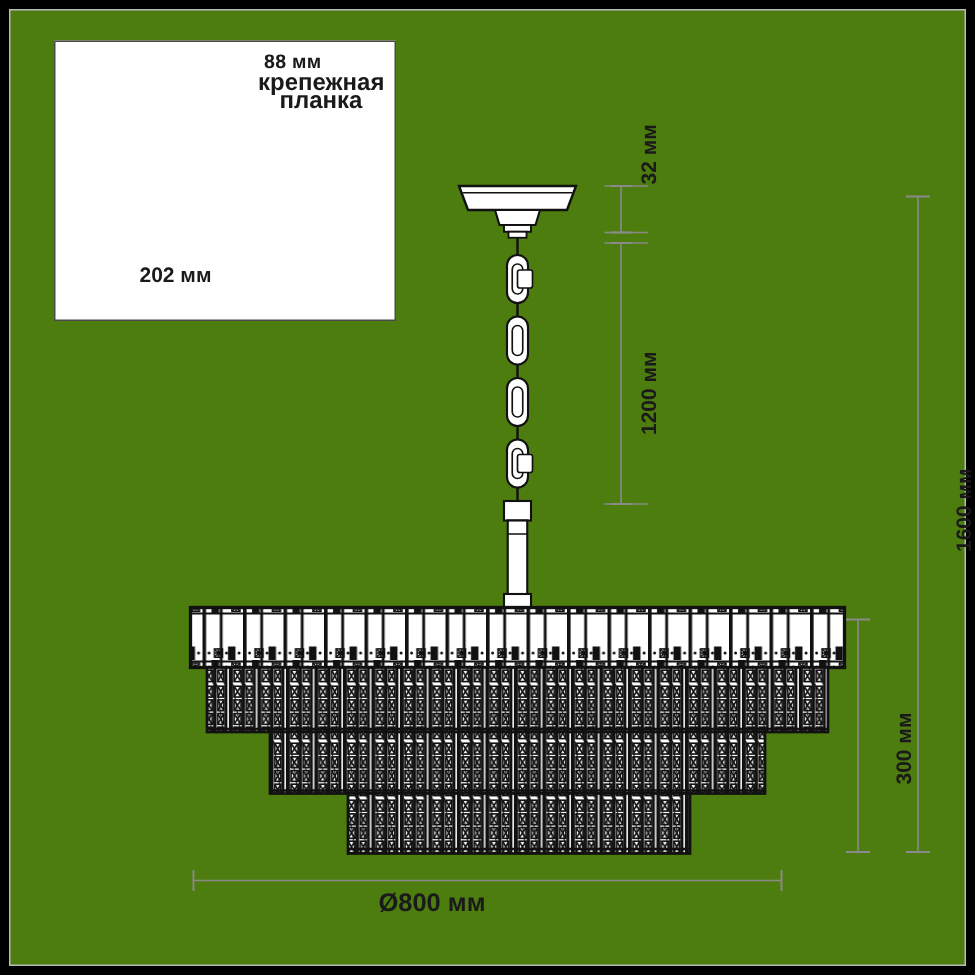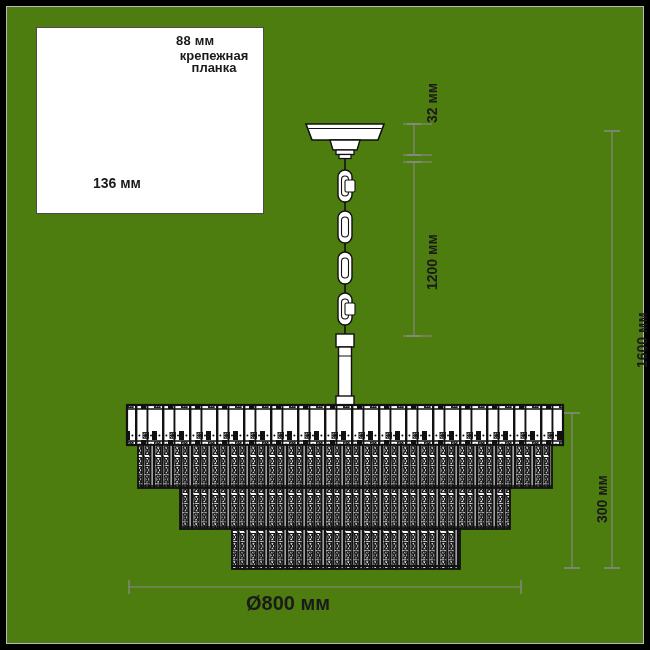--- a/index.html
+++ b/index.html
@@ -60,36 +60,36 @@
     white-space: nowrap;
   }
   .lbl-88 {
     left: 176px; top: 33px;
     font-size: 13px;
     font-weight: 700;
     letter-spacing: 0.2px;
   }
   .lbl-krep {
     left: 172px; top: 50px;
-    font-size: 13px;
+    font-size: 16px;
     font-weight: 700;
     line-height: 11.5px;
     text-align: center;
     width: 84px;
   }
   .lbl-136 {
     left: 93px; top: 175px;
     font-size: 14px;
     font-weight: 700;
   }
   .lbl-d800 {
     left: 0; top: 592px;
     width: 576px;
     text-align: center;
-    font-size: 20px;
+    font-size: 17px;
     font-weight: 700;
   }
   .vlabel {
     position: absolute;
     font-size: 14px;
     font-weight: 700;
     transform-origin: 0 0;
     transform: rotate(-90deg);
   }
   .lbl-32   { left: 424px; top: 123px; }
@@ -259,21 +259,21 @@
   <div class="inner-frame"></div>
   <div class="outer-frame"></div>
 
   <div class="lbl lbl-88">88 мм</div>
 
   <div class="lbl lbl-krep">
     <span>крепежная</span><br>
     <span>планка</span>
   </div>
 
-  <div class="lbl lbl-136">136 мм</div>
+  <div class="lbl lbl-136">202 мм</div>
 
   <div class="lbl vlabel lbl-32">32 мм</div>
 
   <div class="lbl vlabel lbl-1200">1200 мм</div>
 
   <div class="lbl vlabel lbl-1600">1600 мм</div>
 
   <div class="lbl vlabel lbl-300">300 мм</div>
 
   <div class="lbl lbl-d800">Ø800 мм</div>

